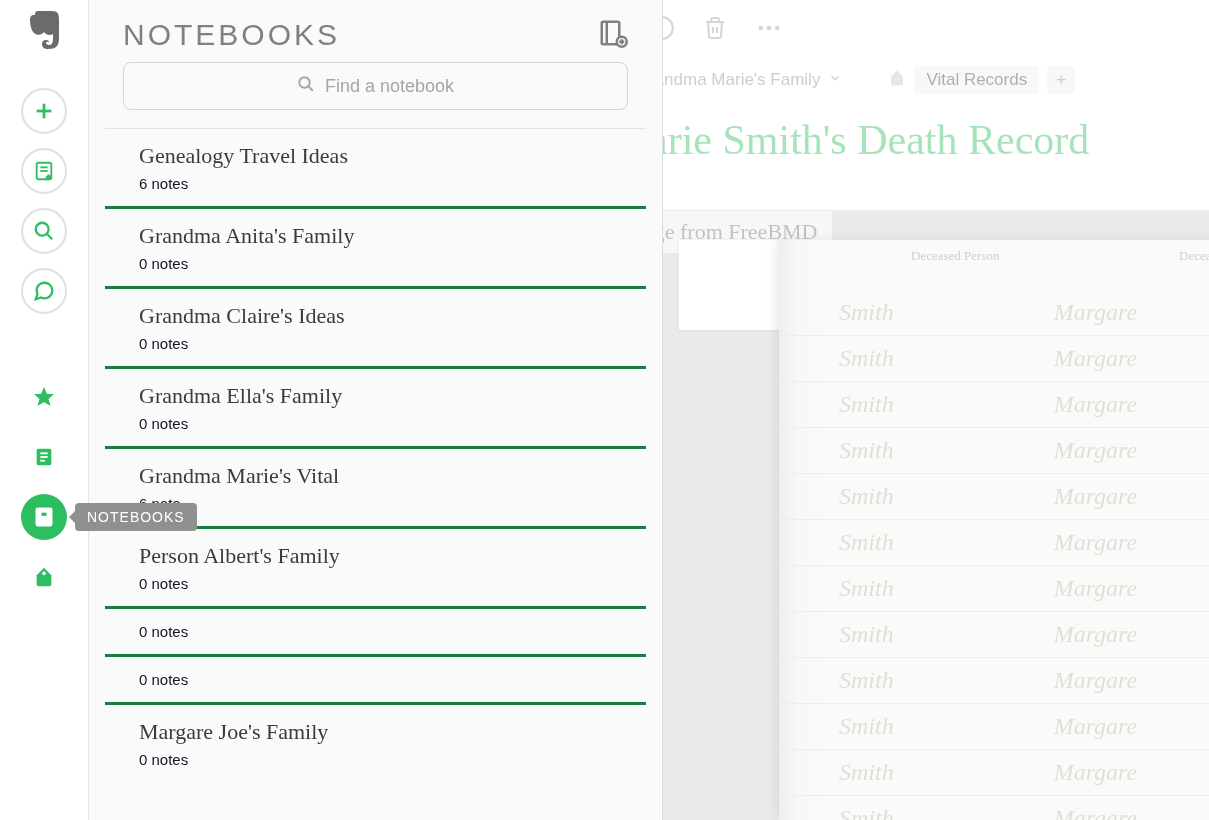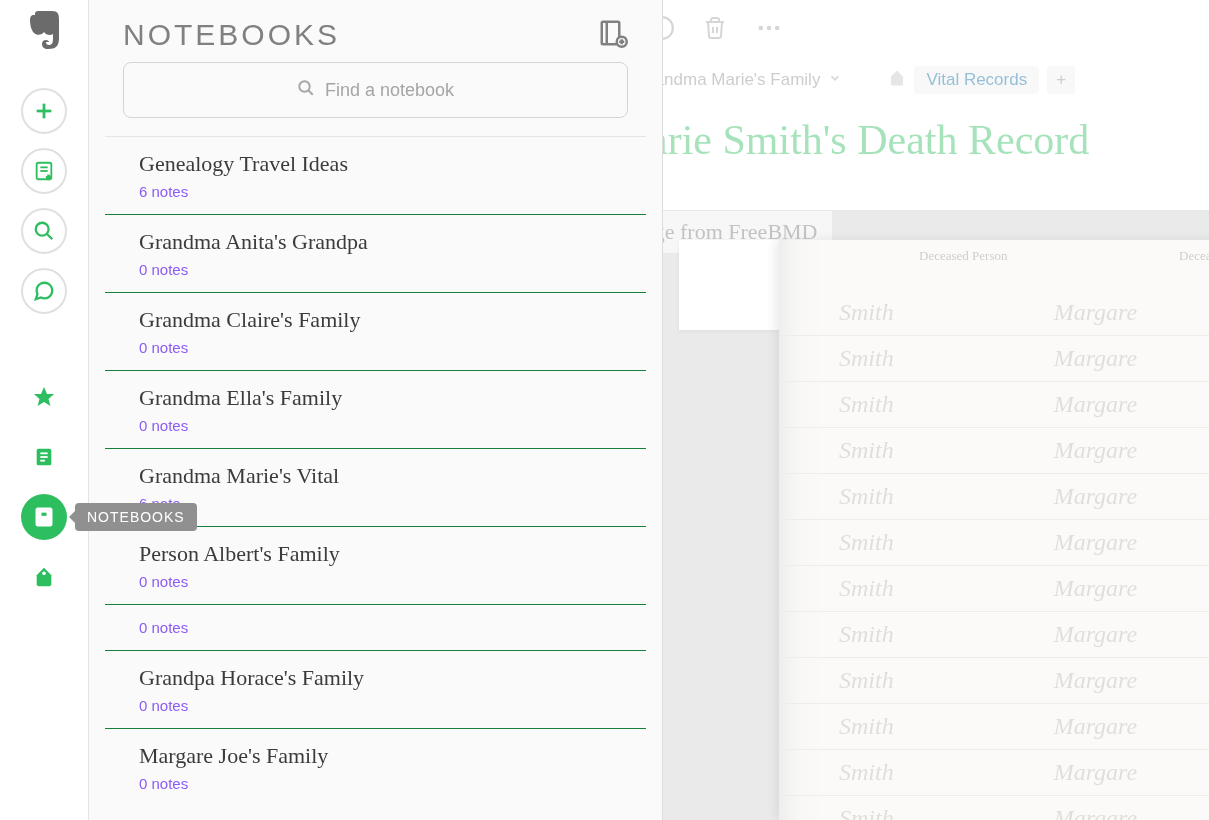--- a/index.html
+++ b/index.html
@@ -111,50 +111,50 @@
       font-weight: 400;
       letter-spacing: 3px;
       color: #808080;
     }
     .nb-add-icon { color: #808080; cursor: pointer; }
     .nb-search-wrap {
       padding: 0 34px 18px 34px;
     }
     .nb-search {
       width: 100%;
-      height: 56px;
+      height: 48px;
       border: 1px solid #d5d5d5;
       border-radius: 8px;
       background: #fafafa;
       display: flex;
       align-items: center;
       justify-content: center;
       color: #a5a5a5;
       font-size: 18px;
       gap: 10px;
       cursor: text;
     }
     .nb-list { }
     .nb-item {
       padding: 14px 34px 14px 34px;
-      border-bottom: 1px solid #15803d;
+      border-bottom: 3px solid #15803d;
       cursor: pointer;
       margin: 0 16px;
     }
     .nb-item:first-child { border-top: 1px solid #e5e5e5; }
     .nb-name {
       font-size: 22px;
       color: #3b3b3b;
       font-weight: 400;
       margin-bottom: 6px;
       font-family: Georgia, 'Times New Roman', serif;
     }
     .nb-count {
       font-size: 15px;
-      color: #8b5cf6;
+      color: #0f172a;
     }
 
     
     .note-bg {
       position: absolute;
       left: 89px; top: 0; right: 0; bottom: 0;
       z-index: 5;
       opacity: 0.42;
       background: #fff;
     }
@@ -170,21 +170,21 @@
       align-items: center;
       gap: 8px;
       padding: 6px 0 10px 560px;
       font-size: 17px;
       color: #8a8a8a;
     }
     .note-tag-chip {
       background: #f0f0f0;
       padding: 4px 12px;
       border-radius: 4px;
-      color: #0369a1;
+      color: #404040;
       display: flex;
       align-items: center;
       gap: 6px;
     }
     .add-tag-btn {
       background: #f0f0f0;
       width: 28px; height: 28px;
       border-radius: 4px;
       display: flex;
       align-items: center;
@@ -303,21 +303,21 @@
       <span>Vital Records</span>
     </span>
     <span class="add-tag-btn">+</span>
   </div>
   <div class="note-title">arie Smith's Death Record</div>
 
   <div class="record-img">
     <span class="record-caption">age from FreeBMD</span>
     <div class="page-tab"></div>
     <div class="record-page">
-      <span class="record-column-header" style="left:140px">Deceased Person</span>
+      <span class="record-column-header" style="left:132px">Deceased Person</span>
       <span class="record-column-header" style="left:400px">Decea</span>
       <div class="record-lines">
         <div class="cursive-row">
             <span>Smith</span>
             <span>Margare</span>
           </div>
         <div class="cursive-row">
             <span>Smith</span>
             <span>Margare</span>
           </div>
@@ -389,44 +389,43 @@
       </span>
       <span>Find a notebook</span>
     </div>
   </div>
   <div class="nb-list">
     <div class="nb-item">
       <div class="nb-name">Genealogy Travel Ideas</div>
       <div class="nb-count">6 notes</div>
     </div>
     <div class="nb-item">
-      <div class="nb-name">Grandma Anita's Grandpa</div>
-      <div class="nb-count">0 notes</div>
-    </div>
-    <div class="nb-item">
-      <div class="nb-name">Grandma Claire's Family</div>
+      <div class="nb-name">Grandma Anita's Family</div>
+      <div class="nb-count">0 notes</div>
+    </div>
+    <div class="nb-item">
+      <div class="nb-name">Grandma Claire's Ideas</div>
       <div class="nb-count">0 notes</div>
     </div>
     <div class="nb-item">
       <div class="nb-name">Grandma Ella's Family</div>
       <div class="nb-count">0 notes</div>
     </div>
     <div class="nb-item">
       <div class="nb-name">Grandma Marie's Vital</div>
       <div class="nb-count">6 note</div>
     </div>
     <div class="nb-item">
       <div class="nb-name">Person Albert's Family</div>
       <div class="nb-count">0 notes</div>
     </div>
     <div class="nb-item">
       <div class="nb-count">0 notes</div>
     </div>
     <div class="nb-item">
-      <div class="nb-name">Grandpa Horace's Family</div>
       <div class="nb-count">0 notes</div>
     </div>
     <div class="nb-item" style="border-bottom:none">
       <div class="nb-name">Margare Joe's Family</div>
       <div class="nb-count">0 notes</div>
     </div>
   </div>
 </div>
 
 <div class="left-rail">

